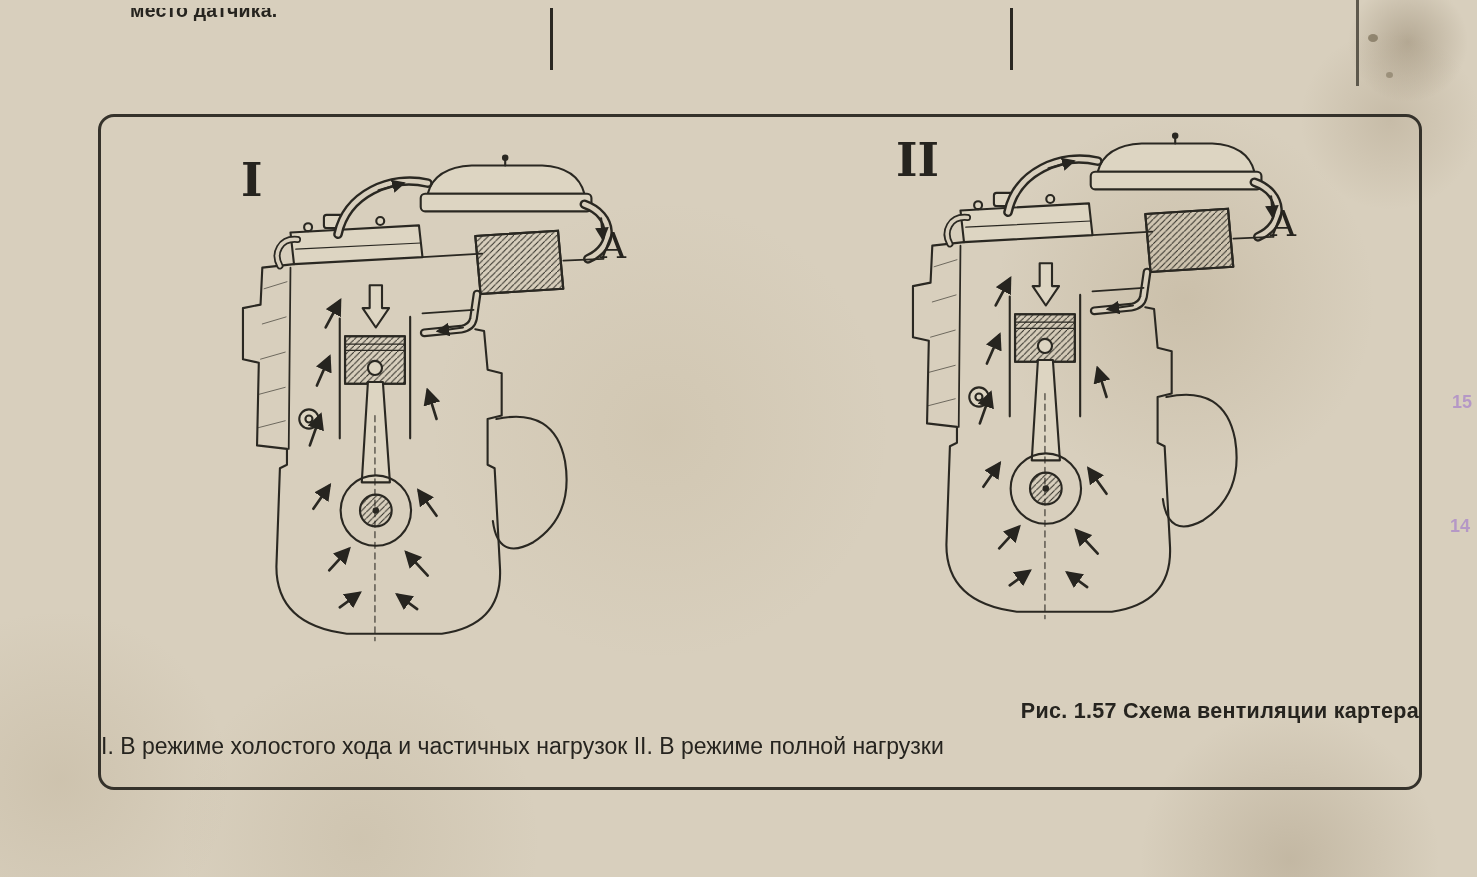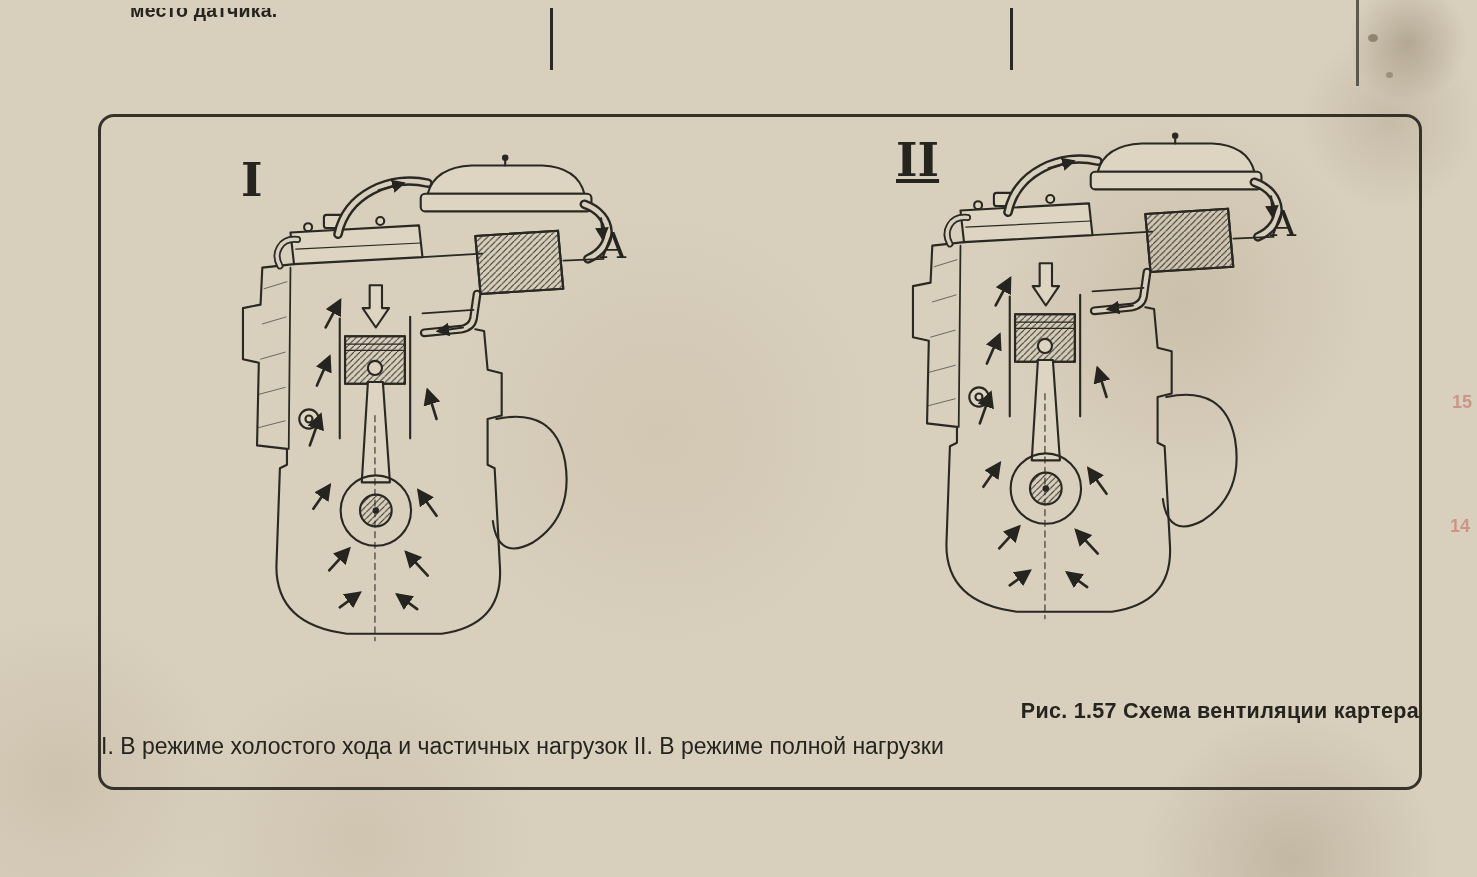--- a/index.html
+++ b/index.html
@@ -84,21 +84,21 @@
     width: 1300px; height: 560px;
   }
   .roman-label {
     position: absolute;
     font-family: "DejaVu Serif", serif;
     font-weight: bold;
     font-size: 46px;
     color: #26241f;
   }
   .roman-left  { left: 140px; top: 36px; }
-  .roman-right { left: 795px; top: 16px; text-decoration: underline; }
+  .roman-right { left: 795px; top: 16px; }
   .pointer-label {
     position: absolute;
     font-family: "DejaVu Serif", serif;
     font-size: 36px;
     color: #26241f;
   }
   .pointer-left  { left: 499px;  top: 108px; }
   .pointer-right { left: 1169px; top: 86px; }
   .fig-caption {
     position: absolute;
@@ -138,21 +138,21 @@
     position: absolute;
     left: 1386px; top: 72px;
     width: 7px; height: 6px;
     border-radius: 50%;
     background: #6b5f48;
     opacity: .45;
   }
   .ghost-num {
     position: absolute;
     font-size: 18px;
-    color: #b91c1c;
+    color: #6d28d9;
     opacity: 0.32;
     font-weight: 700;
   }
   .ghost-num-1 { left: 1452px; top: 392px; }
   .ghost-num-2 { left: 1450px; top: 516px; }
 </style>
 </head>
 <body>
 
 <div class="top-strip">

